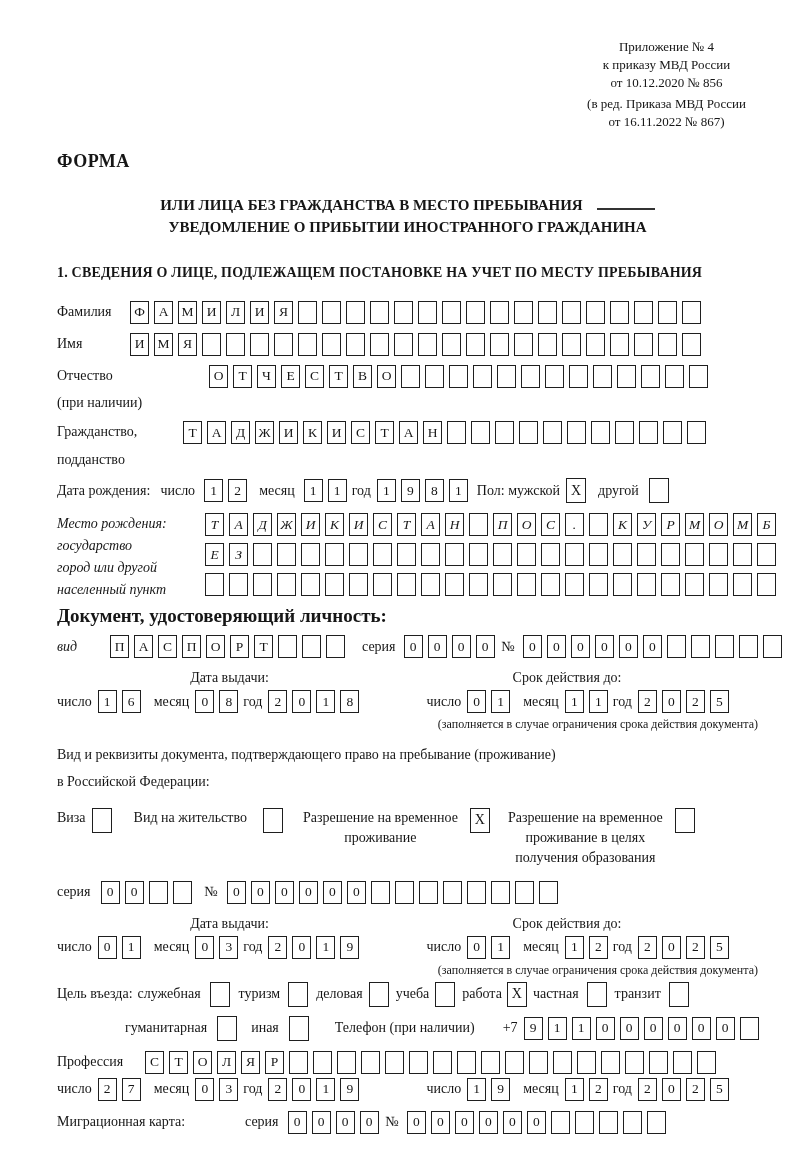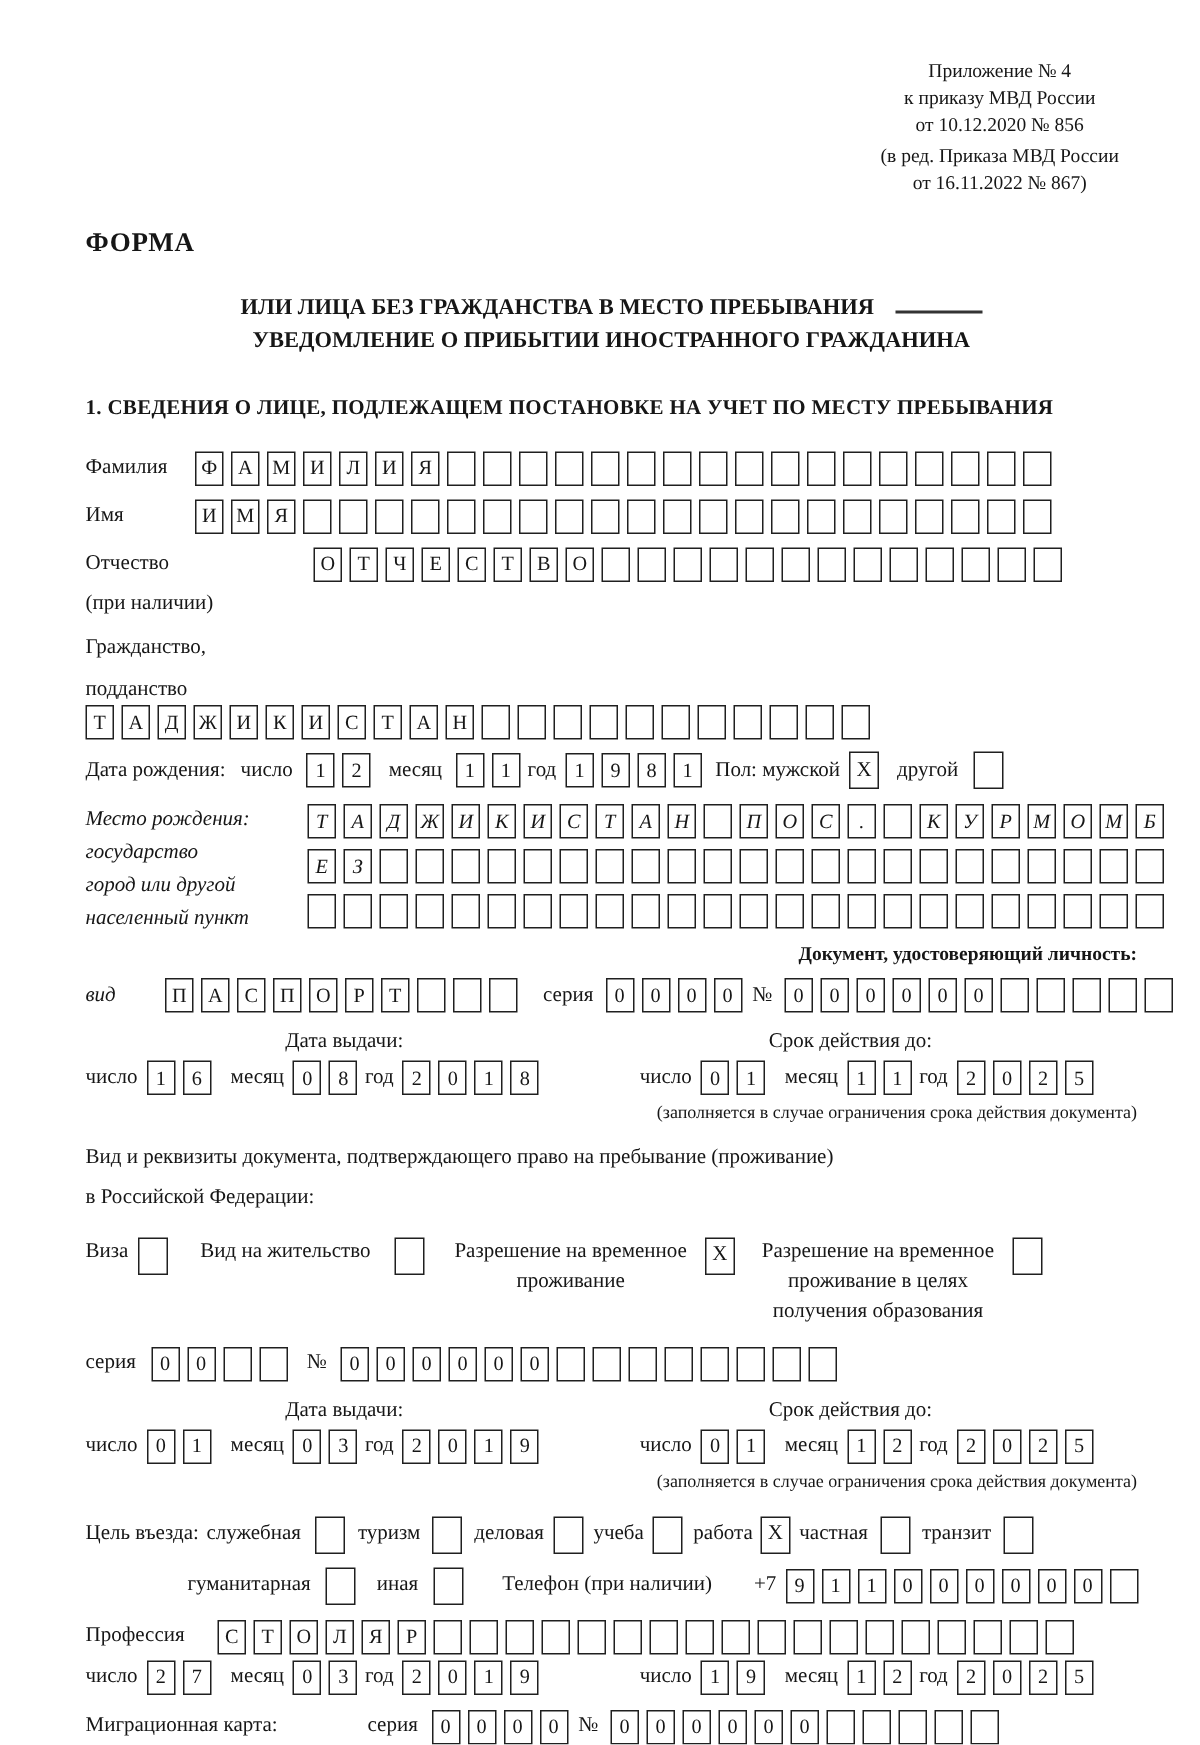--- a/index.html
+++ b/index.html
@@ -32,21 +32,21 @@
   .row { display: flex; align-items: center; margin-top: 9px; }
   .row.tight { margin-top: 7px; }
   .lbl { flex: none; }
   .lblcol { flex: none; line-height: 1.55; }
   .checkbox {
     display: inline-flex; align-items: center; justify-content: center;
     width: 20px; height: 25px; flex: none;
     border: 1.6px solid #1f1f1f; font-size: 14px; background: #fff;
   }
   .note { font-size: 12px; }
-  .center-bold { text-align: right; font-weight: bold; font-size: 13px; }
+  .center-bold { text-align: left; font-weight: bold; font-size: 19px; }
 
   
   .w-name  { width: 73px; }
   .w-patr  { width: 152px; }
   .w-citz  { width: 126px; }
   .w-birth { width: 148px; }
   .w-prof  { width: 88px; }
 
   .multirow { display: flex; align-items: flex-start; margin-top: 10px; font-style: italic; }
   .multirow .cells { margin-bottom: 7px; }
@@ -164,21 +164,21 @@
         <span class="cell"></span>
         <span class="cell"></span>
         <span class="cell"></span>
         <span class="cell"></span>
         <span class="cell"></span>
         <span class="cell"></span>
         <span class="cell"></span>
       </div>
   </div>
 
-  <div class="row tight" style="align-items:flex-start;flex-direction:column;">
+  <div class="row tight" style="align-items:flex-start;">
     <span class="lblcol w-citz">
       <div>Гражданство,</div>
       <div style="margin-top:6px;">подданство</div>
     </span>
     <div class="cells">
         <span class="cell">Т</span>
         <span class="cell">А</span>
         <span class="cell">Д</span>
         <span class="cell">Ж</span>
         <span class="cell">И</span>
@@ -498,21 +498,21 @@
       <div class="cells">
           <span class="cell">2</span>
           <span class="cell">0</span>
           <span class="cell">2</span>
           <span class="cell">5</span>
         </div>
     </div>
   </div>
   <div class="note" style="text-align:right; margin-top:4px;">(заполняется в случае ограничения срока действия документа)</div>
 
-  <div class="row" style="margin-top:16px;font-family:Liberation Serif, serif;">
+  <div class="row" style="margin-top:4px;font-family:Liberation Serif, serif;">
     <span class="lbl">Цель въезда:</span>
     <span class="lbl" style="margin-left:5px; margin-right:9px;">служебная</span>
     <span class="checkbox"></span>
     <span class="lbl" style="margin-left:9px; margin-right:8px;">туризм</span>
     <span class="checkbox"></span>
     <span class="lbl" style="margin-left:8px; margin-right:6px;">деловая</span>
     <span class="checkbox"></span>
     <span class="lbl" style="margin-left:7px; margin-right:6px;">учеба</span>
     <span class="checkbox"></span>
     <span class="lbl" style="margin-left:7px; margin-right:5px;">работа</span>

